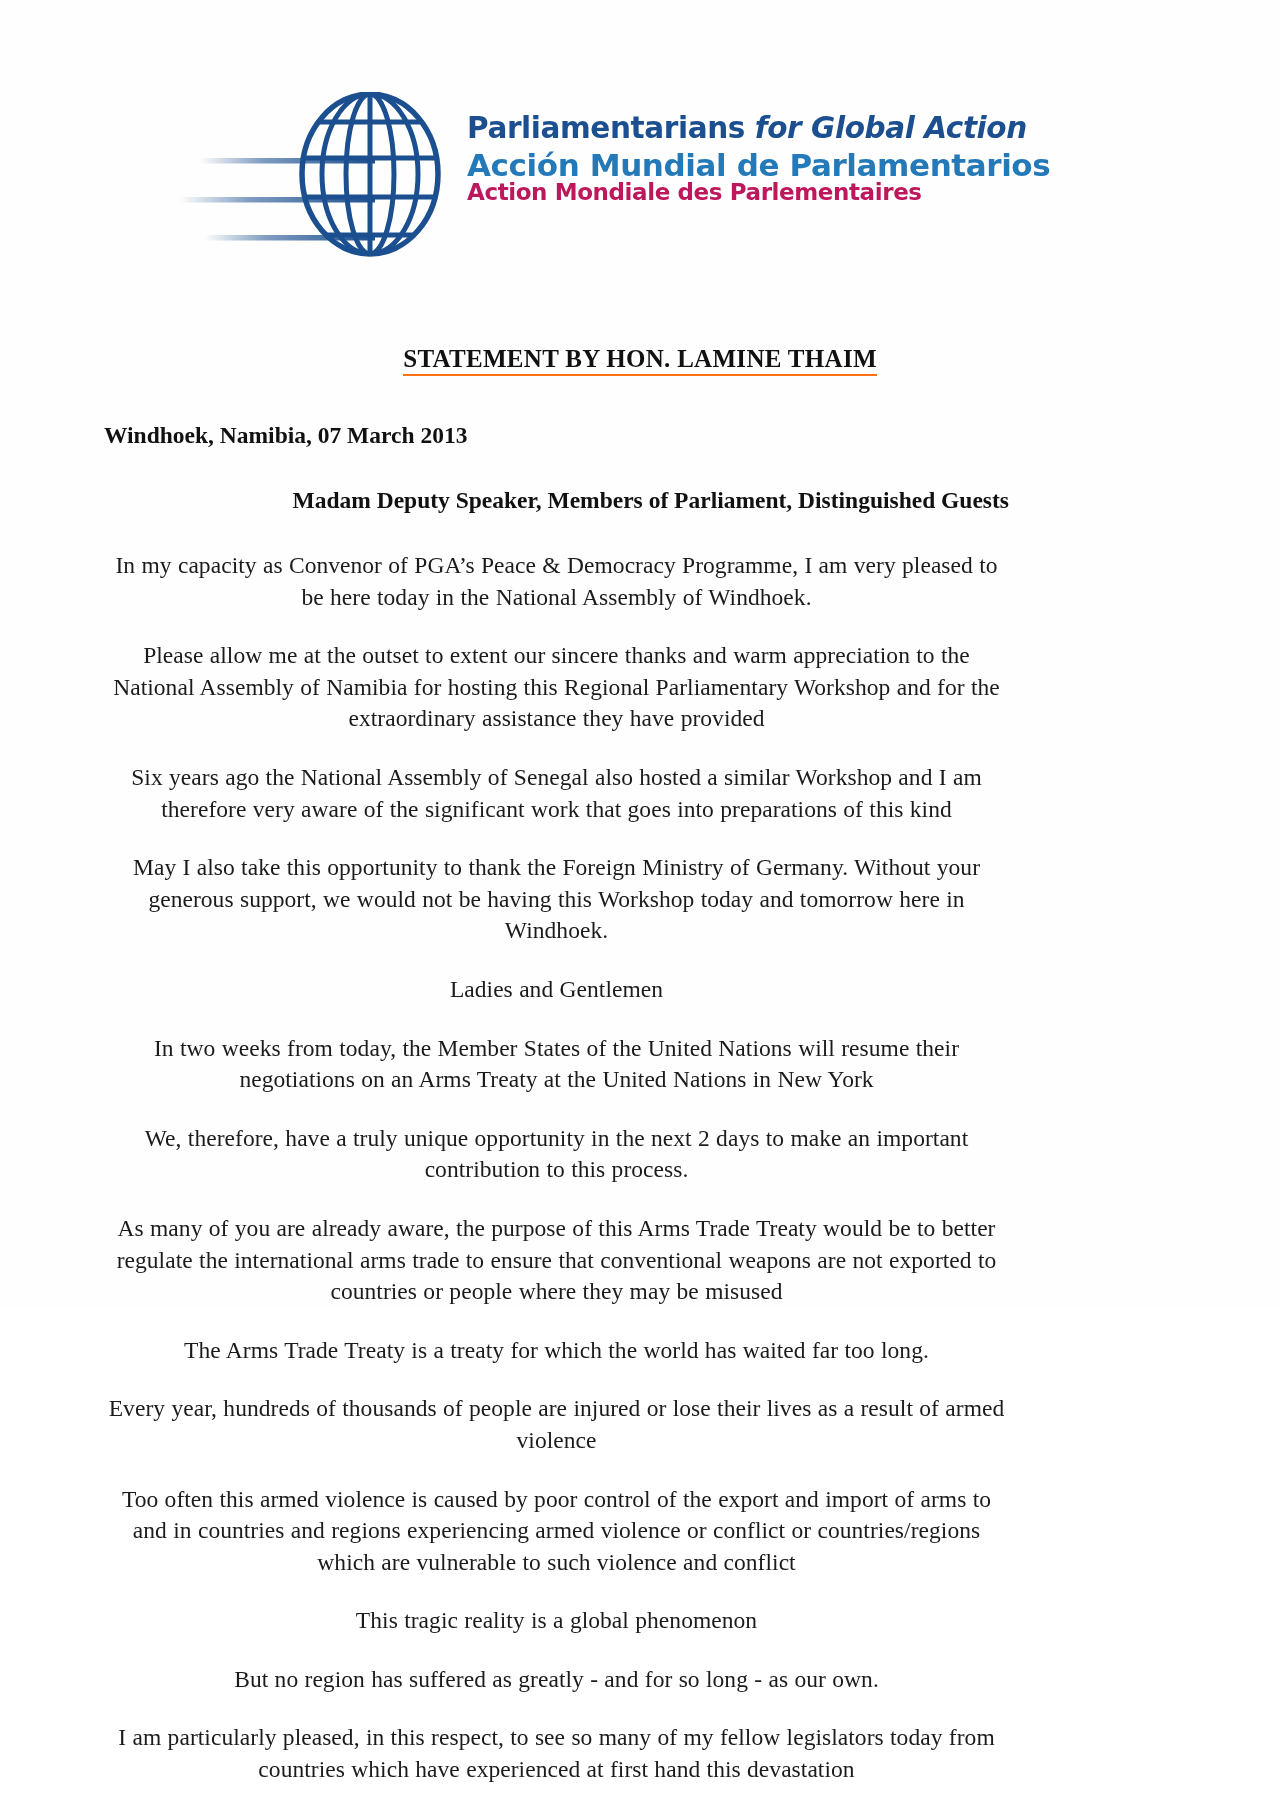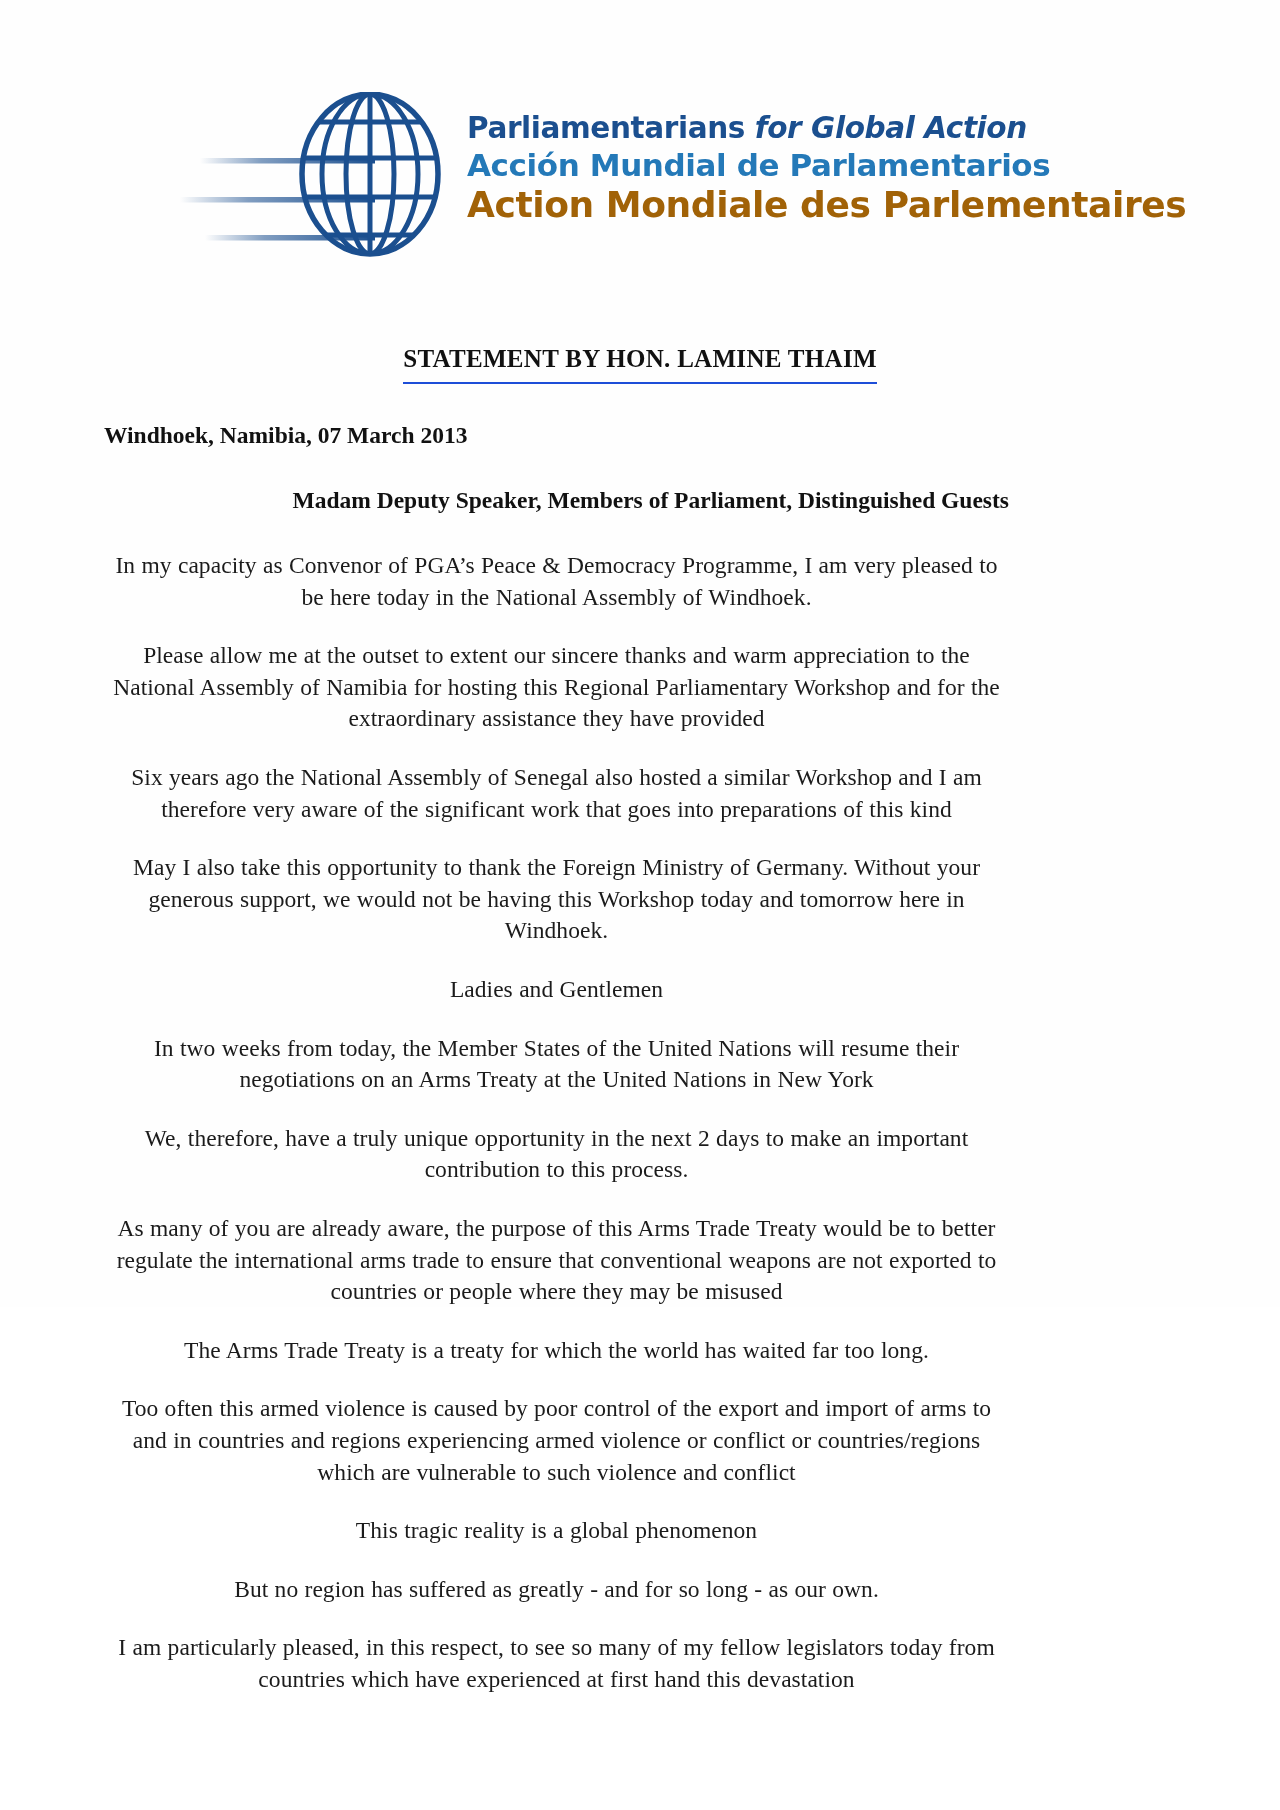--- a/index.html
+++ b/index.html
@@ -62,43 +62,42 @@
   }
   .logo-line2 {
     font-size: 31px;
     font-weight: bold;
     color: #2479b8;
     letter-spacing: -0.4px;
     margin-top: 6px;
     white-space: nowrap;
   }
   .logo-line3 {
-    font-size: 36px;
+    font-size: 23px;
     font-weight: bold;
-    color: #a16207;
+    color: #be185d;
     letter-spacing: -0.4px;
-    margin-top: 6px;
     white-space: nowrap;
   }
 
   
   .doc-title {
     position: absolute;
     left: 0;
     top: 345px;
     width: 1280px;
     text-align: center;
     font-size: 25px;
     font-weight: bold;
     letter-spacing: 0.3px;
     color: #111;
   }
   .doc-title span {
-    border-bottom: 2px solid #1d4ed8;
-    padding-bottom: 10px;
+    border-bottom: 2px solid #f97316;
+    padding-bottom: 2px;
   }
 
   
   .body-area {
     position: absolute;
     left: 104px;
     top: 420px;
     width: 905px;
   }
 
@@ -181,19 +180,20 @@
 
     <p class="para">In my capacity as Convenor of PGA’s Peace &amp; Democracy Programme, I am very pleased to be here today in the National Assembly of Windhoek.</p>
     <p class="para">Please allow me at the outset to extent our sincere thanks and warm appreciation to the National Assembly of Namibia for hosting this Regional Parliamentary Workshop and for the extraordinary assistance they have provided</p>
     <p class="para">Six years ago the National Assembly of Senegal also hosted a similar Workshop and I am therefore very aware of the significant work that goes into preparations of this kind</p>
     <p class="para">May I also take this opportunity to thank the Foreign Ministry of Germany. Without your generous support, we would not be having this Workshop today and tomorrow here in Windhoek.</p>
     <p class="para">Ladies and Gentlemen</p>
     <p class="para">In two weeks from today, the Member States of the United Nations will resume their negotiations on an Arms Treaty at the United Nations in New York</p>
     <p class="para">We, therefore, have a truly unique opportunity in the next 2 days to make an important contribution to this process.</p>
     <p class="para">As many of you are already aware, the purpose of this Arms Trade Treaty would be to better regulate the international arms trade to ensure that conventional weapons are not exported to countries or people where they may be misused</p>
     <p class="para">The Arms Trade Treaty is a treaty for which the world has waited far too long.</p>
+    <p class="para">Every year, hundreds of thousands of people are injured or lose their lives as a result of armed violence</p>
     <p class="para">Too often this armed violence is caused by poor control of the export and import of arms to and in countries and regions experiencing armed violence or conflict or countries/regions which are vulnerable to such violence and conflict</p>
     <p class="para">This tragic reality is a global phenomenon</p>
     <p class="para">But no region has suffered as greatly - and for so long - as our own.</p>
     <p class="para">I am particularly pleased, in this respect, to see so many of my fellow legislators today from countries which have experienced at first hand this devastation</p>
   </div>
 
 </div>
 
 </body></html>

